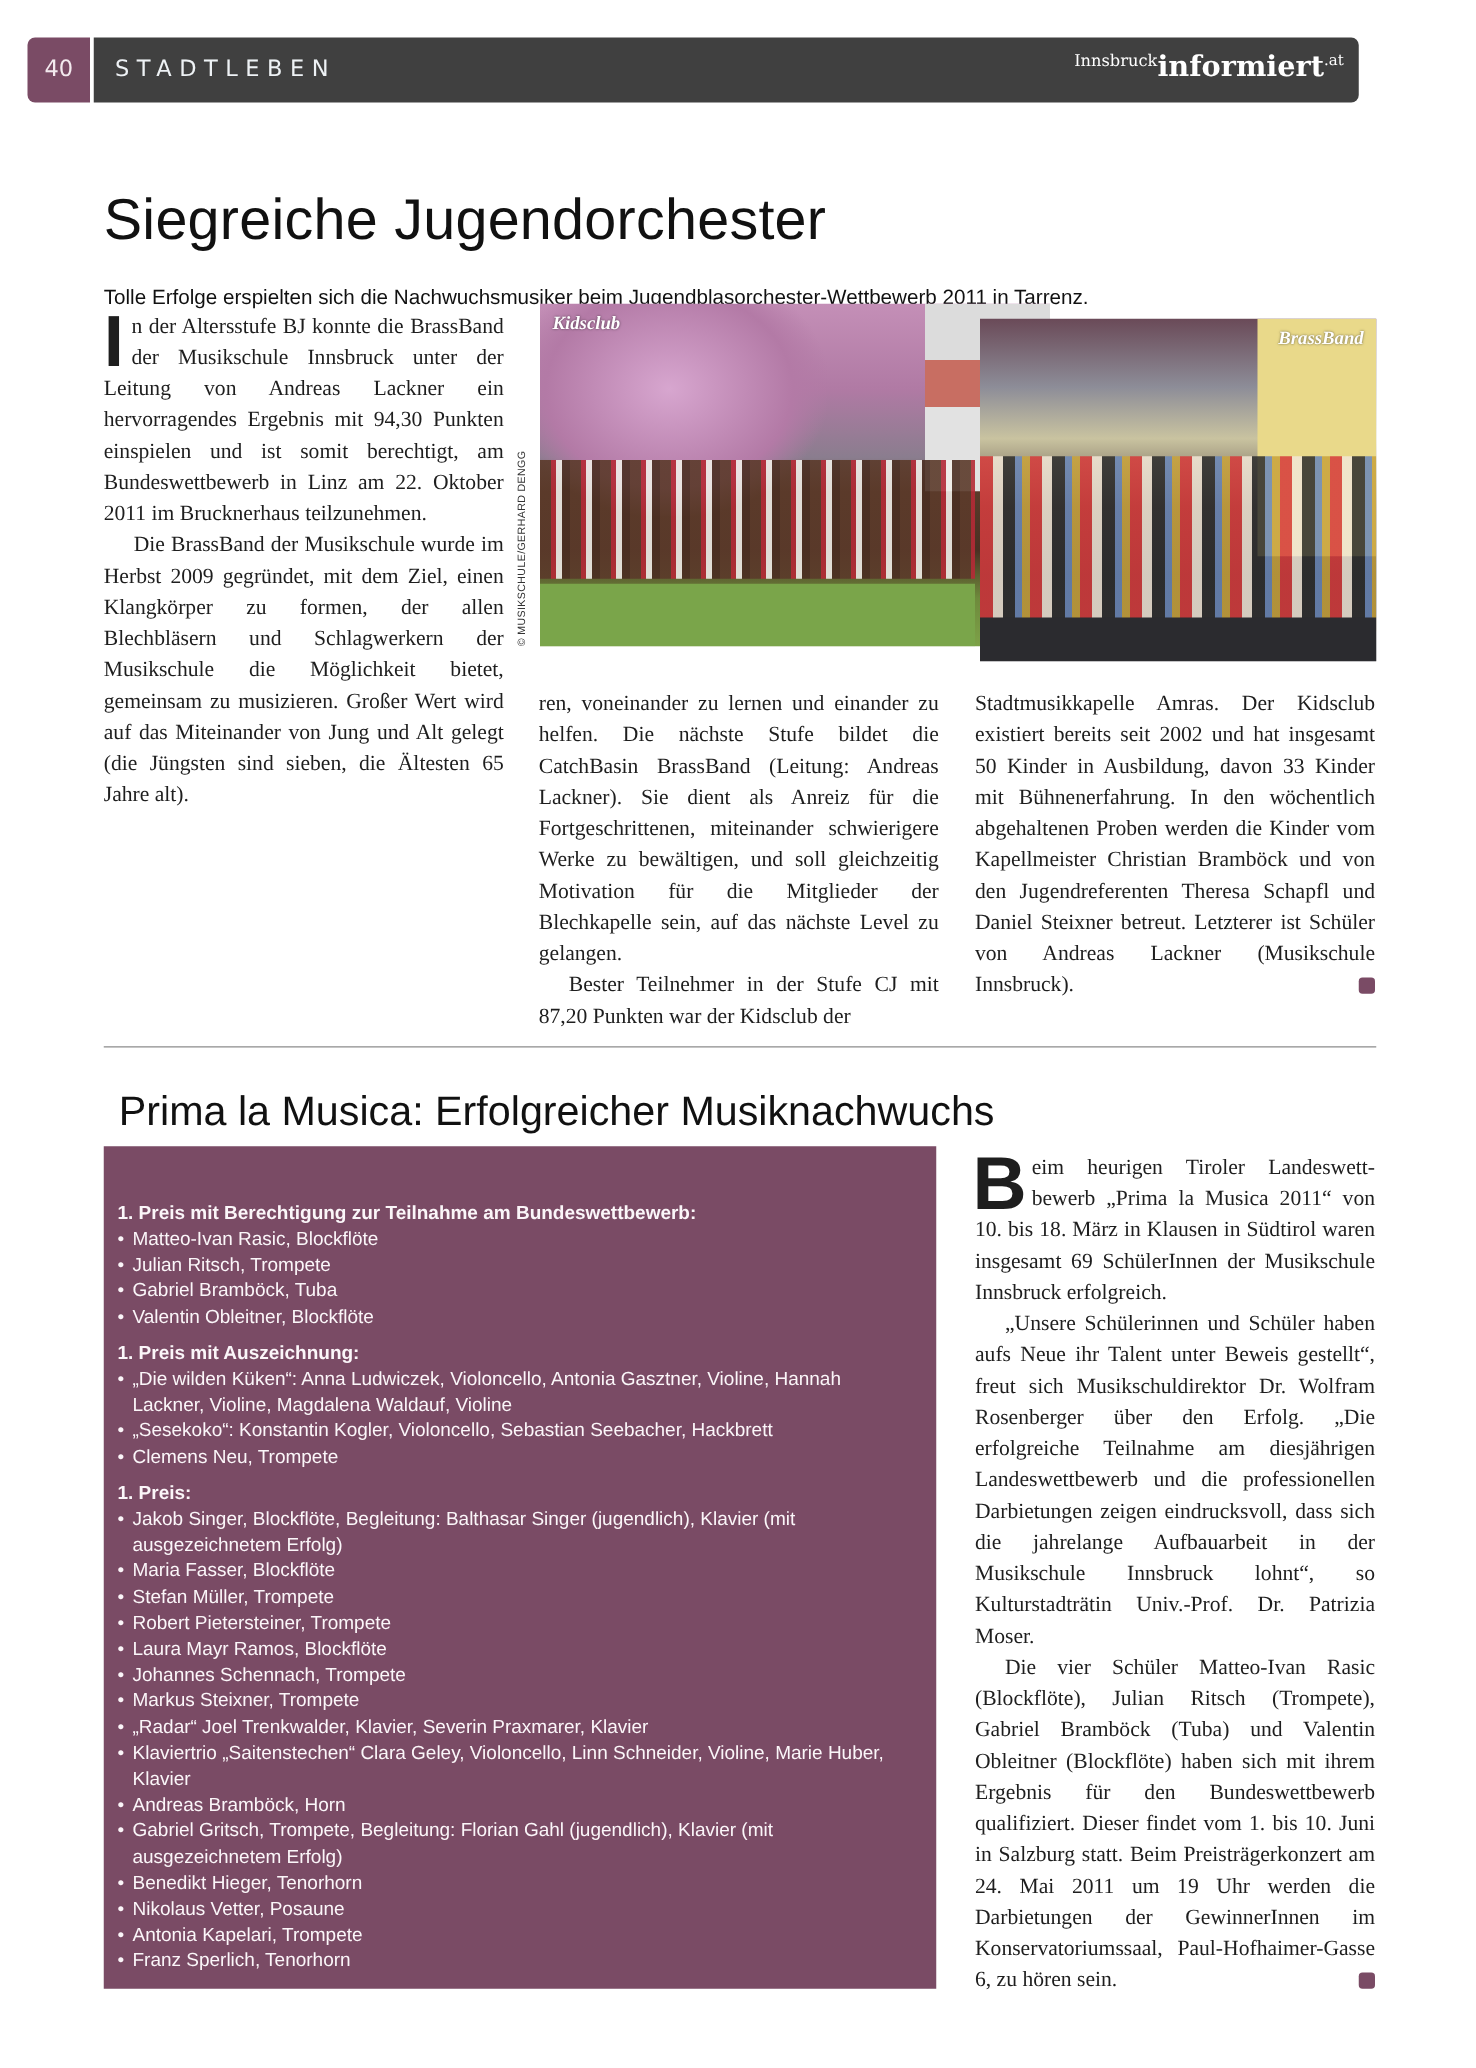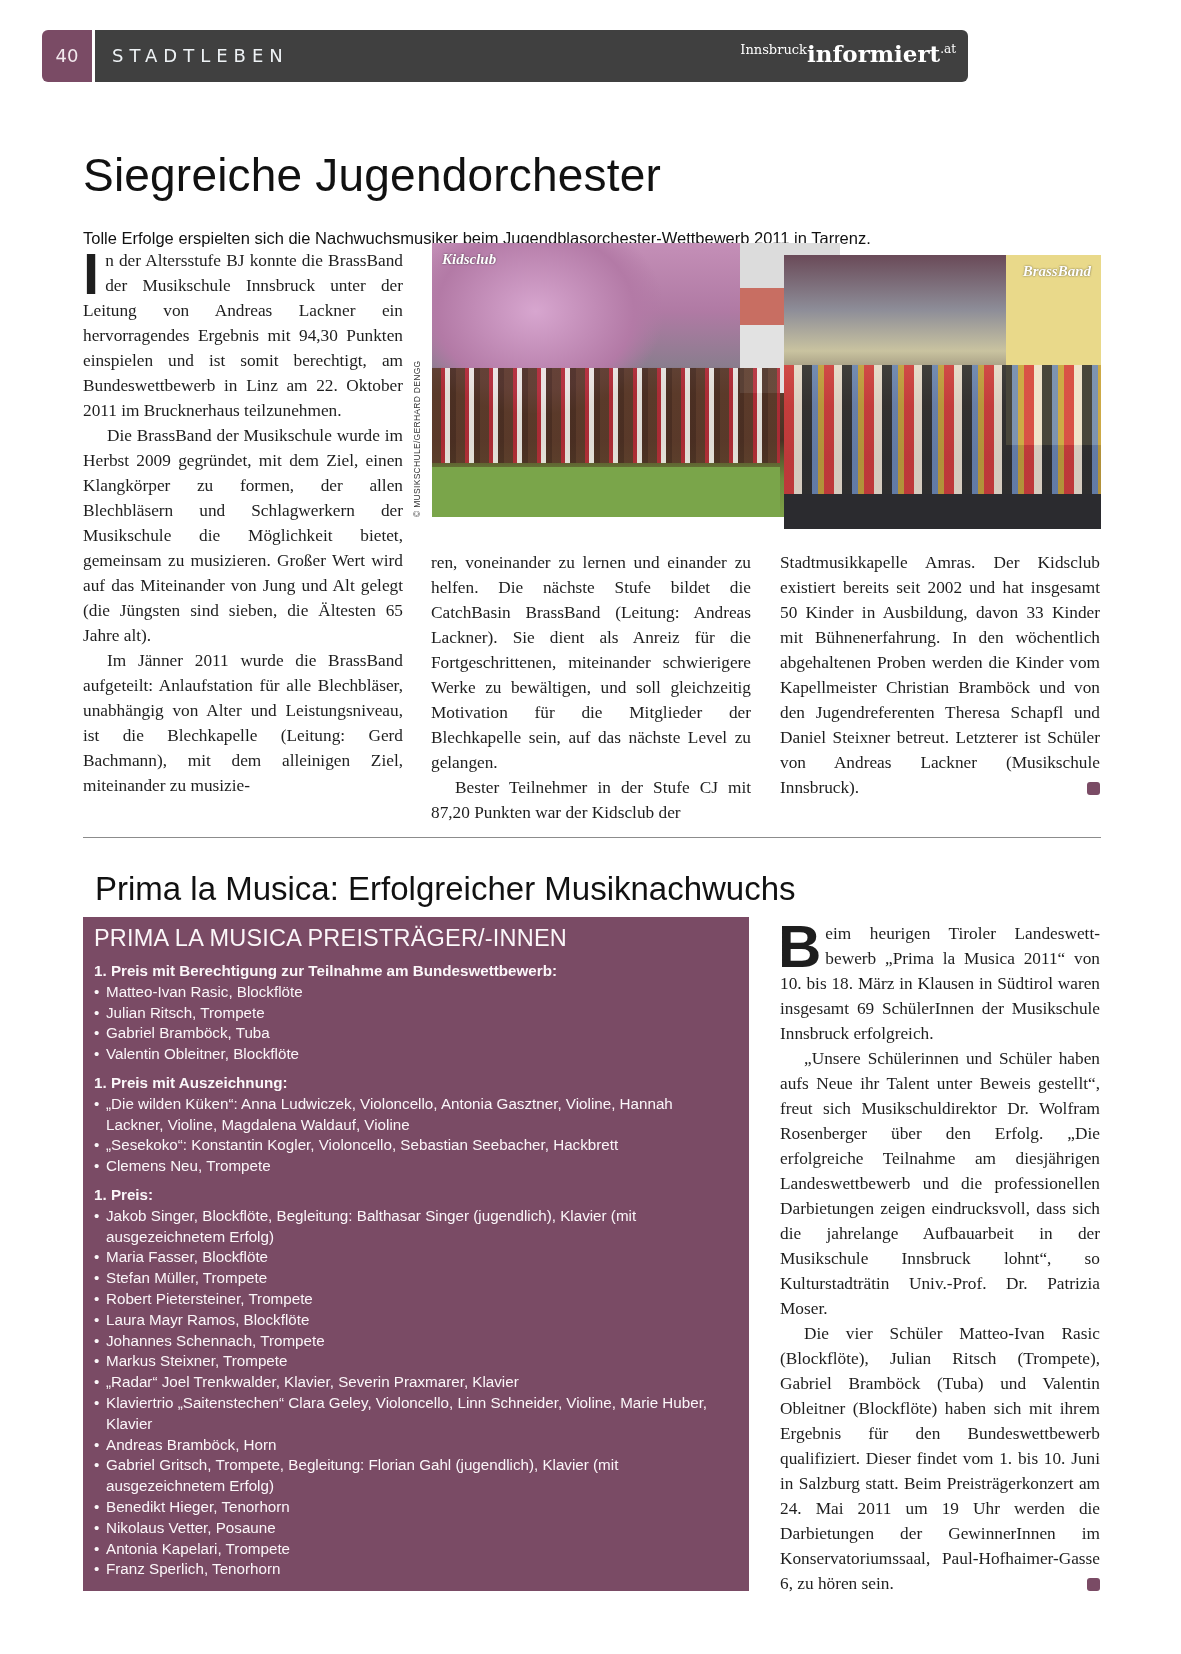--- a/index.html
+++ b/index.html
@@ -1,19 +1,19 @@
 <!DOCTYPE html>
 <html><head>
 <meta charset="utf-8">
 <style>
   html, body { margin: 0; padding: 0; background: #ffffff; }
   body { width: 1181px; height: 1654px; position: relative; overflow: hidden; font-family: "Liberation Serif", serif; color: #1e1e1e; }
 
   
-  .hdr { position: absolute; left: 42px; top: 30px; width: 926px; height: 52px; border-radius: 19px; }
+  .hdr { position: absolute; left: 22px; top: 30px; width: 1065px; height: 52px; border-radius: 19px; }
   .hdr-page { position: absolute; left: 0; top: 0; width: 50px; height: 52px; background: #7a4b65; border-radius: 6px 0 0 6px; color: #f3e9ee; font-family: "DejaVu Sans", sans-serif; font-size: 18px; line-height: 52px; text-align: center; }
   .hdr-bar { position: absolute; left: 53px; top: 0; right: 0; height: 52px; background: #404040; border-radius: 0 6px 6px 0; }
   .hdr-section { position: absolute; left: 17px; top: 0; line-height: 52px; color: #eef2f5; font-family: "DejaVu Sans", sans-serif; font-size: 18px; letter-spacing: 6px; }
   .hdr-logo { position: absolute; right: 12px; top: 10px; color: #ffffff; font-family: "DejaVu Serif", serif; white-space: nowrap; }
   .hdr-logo .l1 { font-size: 13px; vertical-align: 8px; }
   .hdr-logo .l2 { font-size: 23px; font-weight: bold; }
   .hdr-logo .l3 { font-size: 12px; vertical-align: 9px; }
 
   
   .title1 { position: absolute; left: 83px; top: 148px; font-family: "Liberation Sans", sans-serif; font-size: 46px; font-weight: normal; color: #111; margin: 0; letter-spacing: 0.2px; }
@@ -74,21 +74,20 @@
     </span>
   </div>
 </div>
 
 <h1 class="title1">Siegreiche Jugendorchester</h1>
 <div class="sub1">Tolle Erfolge erspielten sich die Nachwuchsmusiker beim Jugendblasorchester-Wettbewerb 2011 in Tarrenz.</div>
 
 <div class="col col1">
   <p><span class="dropI">I</span><span>n der Altersstufe BJ konnte die Brass­Band der Musikschule Innsbruck unter der Leitung von Andreas Lackner ein hervorragendes Ergebnis mit 94,30 Punkten einspielen und ist somit be­rechtigt, am Bundeswettbewerb in Linz am 22. Oktober 2011 im Brucknerhaus teilzunehmen.</span></p>
   <p class="ind">Die BrassBand der Musikschule wur­de im Herbst 2009 gegründet, mit dem Ziel, einen Klangkörper zu formen, der allen Blechbläsern und Schlagwerkern der Musikschule die Möglichkeit bietet, gemeinsam zu musizieren. Großer Wert wird auf das Miteinander von Jung und Alt gelegt (die Jüngsten sind sieben, die Ältesten 65 Jahre alt).</p>
-  <p class="ind">Im Jänner 2011 wurde die Brass­Band aufgeteilt: Anlaufstation für alle Blechbläser, unabhängig von Alter und Leistungsniveau, ist die Blechkapelle (Leitung: Gerd Bachmann), mit dem alleinigen Ziel, miteinander zu musizie-</p>
 </div>
 
 <div class="photo ph1">
   <div class="tree"></div>
   <div class="bld"></div>
   <div class="grp"></div>
   <div class="grass"></div>
   <div class="photo-label">Kidsclub</div>
 </div>
 <div class="photo ph2">
@@ -106,21 +105,20 @@
 
 <div class="col col3">
   <p><span>Stadtmusikkapelle Amras. Der Kids­club existiert bereits seit 2002 und hat insgesamt 50 Kinder in Ausbildung, da­von 33 Kinder mit Bühnenerfahrung. In den wöchentlich abgehaltenen Proben werden die Kinder vom Kapellmeister Christian Bramböck und von den Ju­gendreferenten Theresa Schapfl und Daniel Steixner betreut. Letzterer ist Schüler von Andreas Lackner (Musik­schule Innsbruck).</span><span class="endmark"></span></p>
 </div>
 
 <div class="rule"></div>
 
 <h2 class="title2">Prima la Musica: Erfolgreicher Musiknachwuchs</h2>
 
 <div class="box">
-  <div class="box-title">PRIMA LA MUSICA PREISTRÄGER/-INNEN</div>
   <div class="box-body" id="box-body">
       <div class="grp-head">1. Preis mit Berechtigung zur Teilnahme am Bundeswettbewerb:</div>
       <div class="entry"><span class="bul">•</span><span>Matteo-Ivan Rasic, Blockflöte</span></div>
       <div class="entry"><span class="bul">•</span><span>Julian Ritsch, Trompete</span></div>
       <div class="entry"><span class="bul">•</span><span>Gabriel Bramböck, Tuba</span></div>
       <div class="entry"><span class="bul">•</span><span>Valentin Obleitner, Blockflöte</span></div>
       <div class="grp-gap"></div>
       <div class="grp-head">1. Preis mit Auszeichnung:</div>
       <div class="entry"><span class="bul">•</span><span>„Die wilden Küken“: Anna Ludwiczek, Violoncello, Antonia Gasztner, Violine, Hannah Lackner, Violine, Magdalena Waldauf, Violine</span></div>
       <div class="entry"><span class="bul">•</span><span>„Sesekoko“: Konstantin Kogler, Violoncello, Sebastian Seebacher, Hackbrett</span></div>

